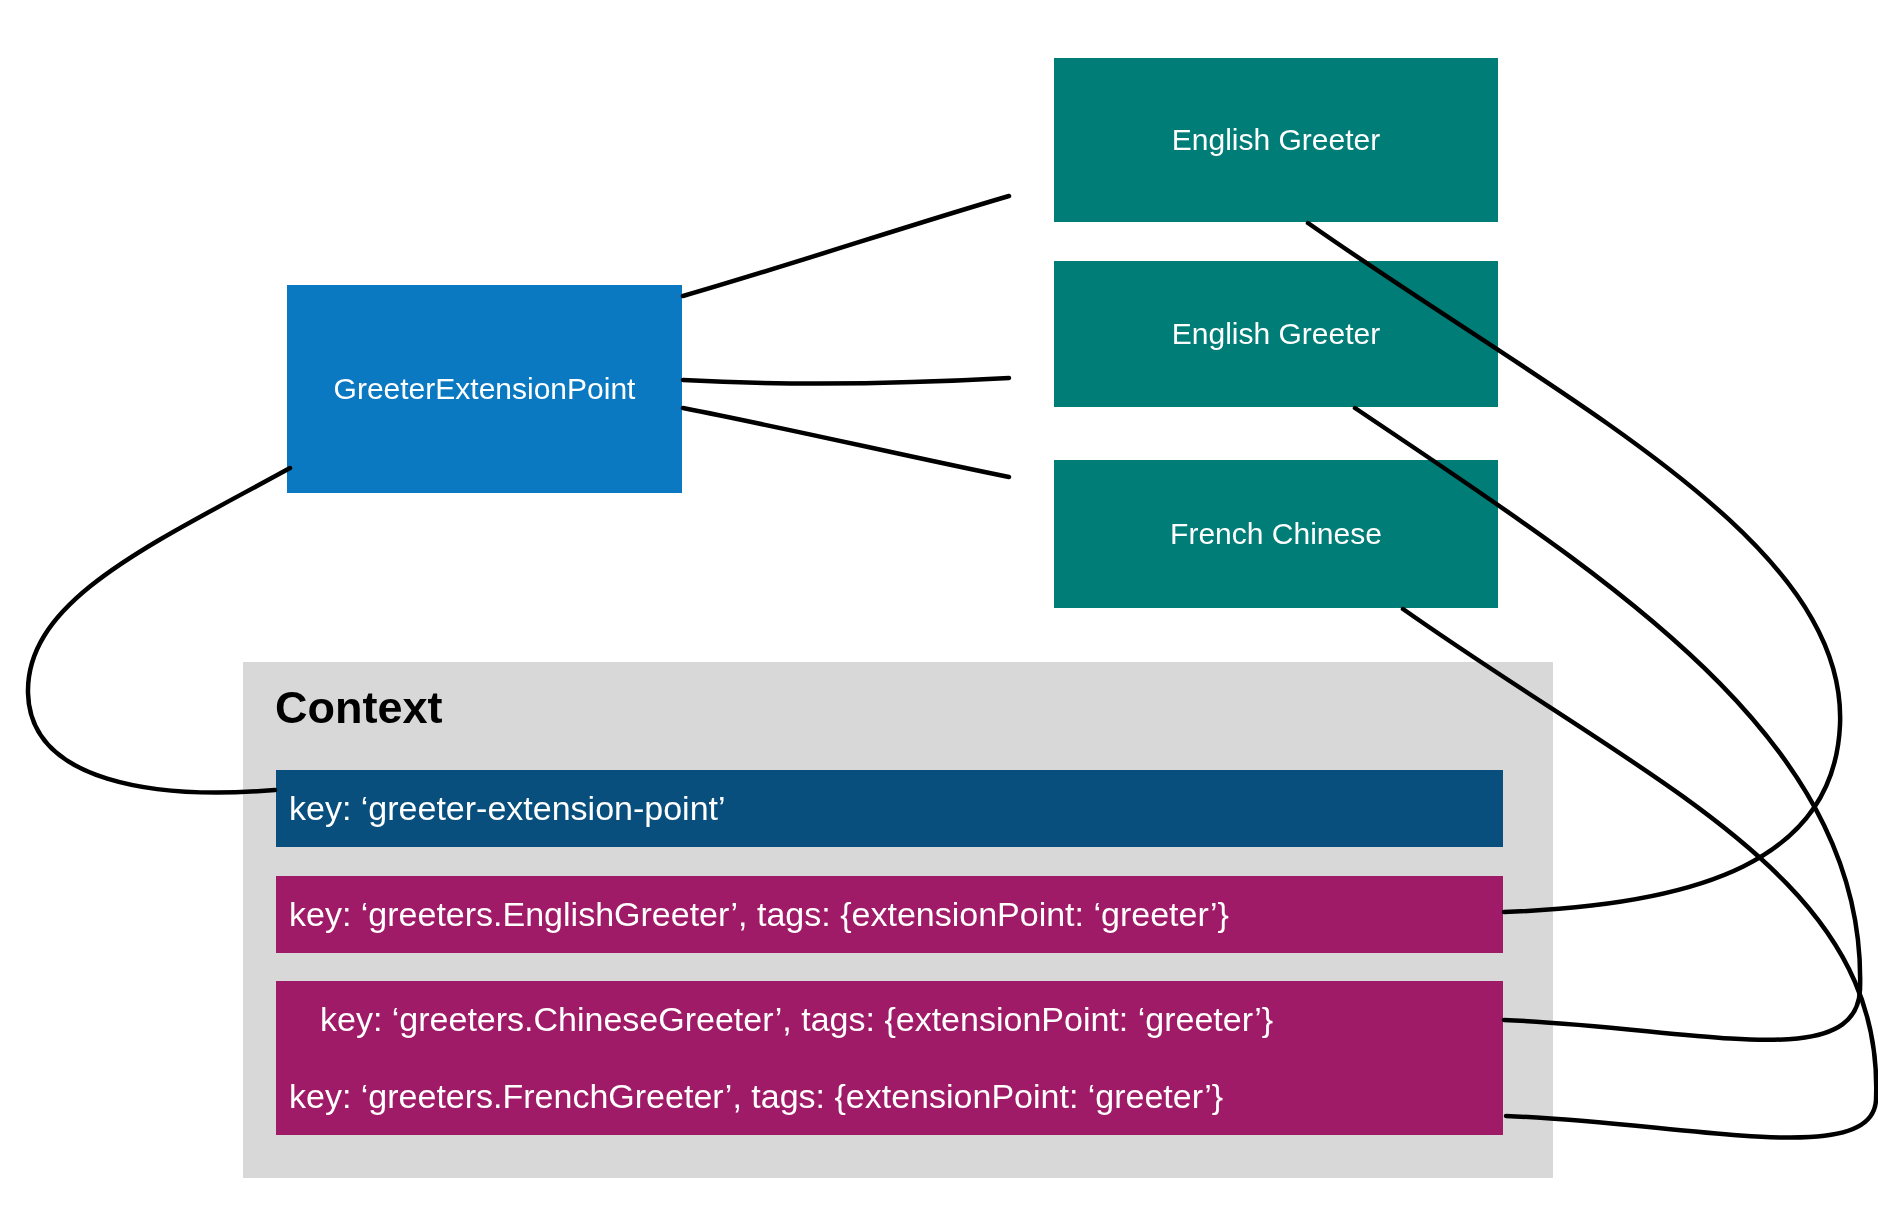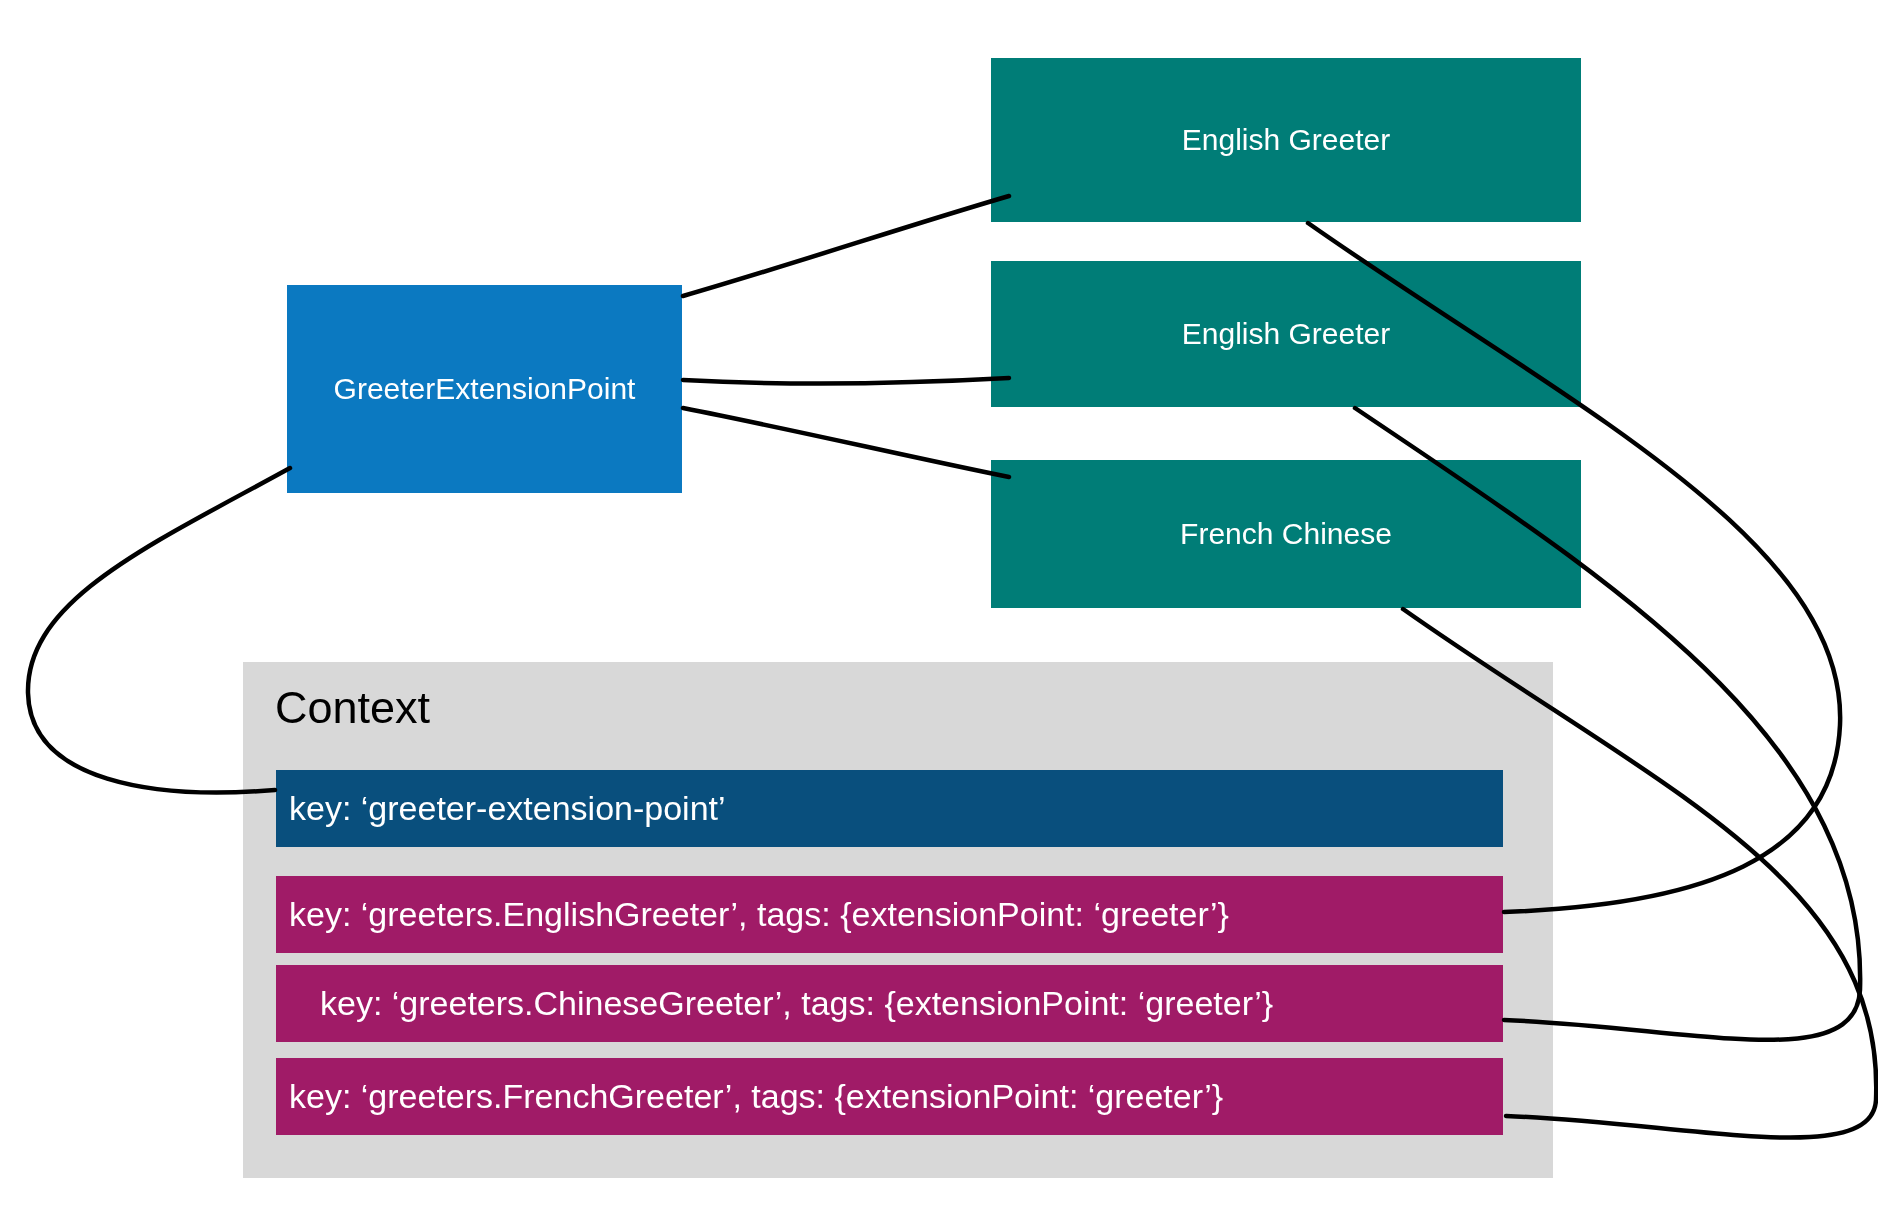--- a/index.html
+++ b/index.html
@@ -24,57 +24,57 @@
     font-size: 30px;
     text-align: center;
   }
   #ep-box {
     left: 287px; top: 263px;
     width: 395px; height: 208px;
     background: var(--blue, #0b79c1);
     margin-top: 22px;
   }
   .greeter-box {
-    left: 991px;
-    width: 590px;
+    left: 1054px;
+    width: 444px;
     background: var(--teal, #007d77);
   }
   #greeter-english { top: 58px;  height: 164px; }
   #greeter-chinese { top: 261px; height: 146px; }
   #greeter-french  { top: 460px; height: 148px; }
 
   #context-box {
     position: absolute;
     left: 243px; top: 662px;
     width: 1310px; height: 516px;
     background: var(--gray, #d8d8d8);
   }
   #context-title {
     position: absolute;
     left: 32px; top: 20px;
     font-size: 45px;
-    font-weight: normal;
+    font-weight: bold;
     color: var(--title, #000000);
   }
   .ctx-bar {
     position: absolute;
     left: 33px;
     width: 1227px;
     height: 77px;
     display: flex;
     align-items: center;
     color: #ffffff;
     font-size: 34px;
     padding-left: 13px;
     box-sizing: border-box;
     white-space: nowrap;
   }
   #ctx-bar-ep      { top: 108px; background: var(--navy,    #094f7d); }
   #ctx-bar-english { top: 214px; background: var(--magenta, #a01b67); }
-  #ctx-bar-chinese { top: 303px; background: var(--magenta, #a01b67); padding-left: 44px; }
+  #ctx-bar-chinese { top: 319px; background: var(--magenta, #a01b67); padding-left: 44px; }
   #ctx-bar-french  { top: 396px; background: var(--magenta, #a01b67); }
 
   #connector-layer {
     position: absolute;
     left: 0; top: 0;
     width: 1878px;
     height: 1230px;
     pointer-events: none;
   }
   #connector-layer path {

